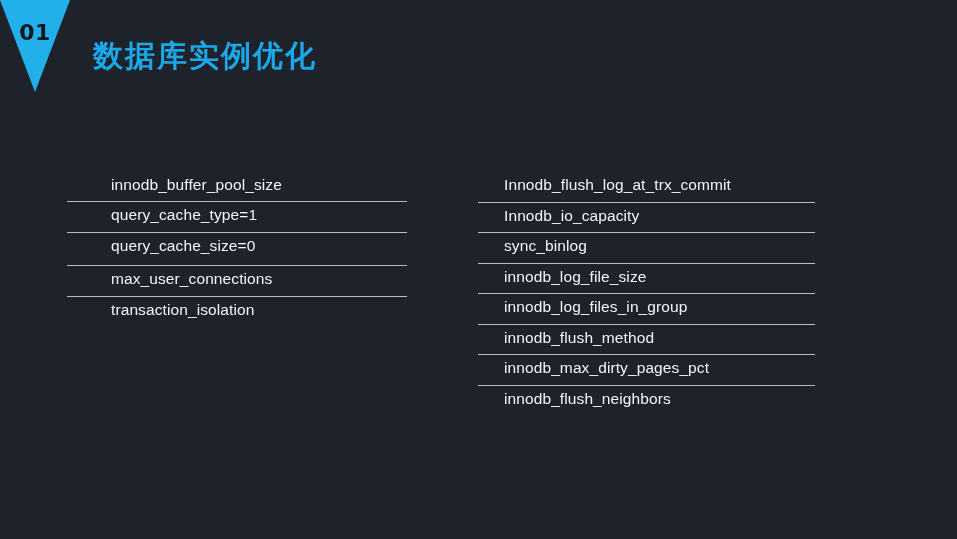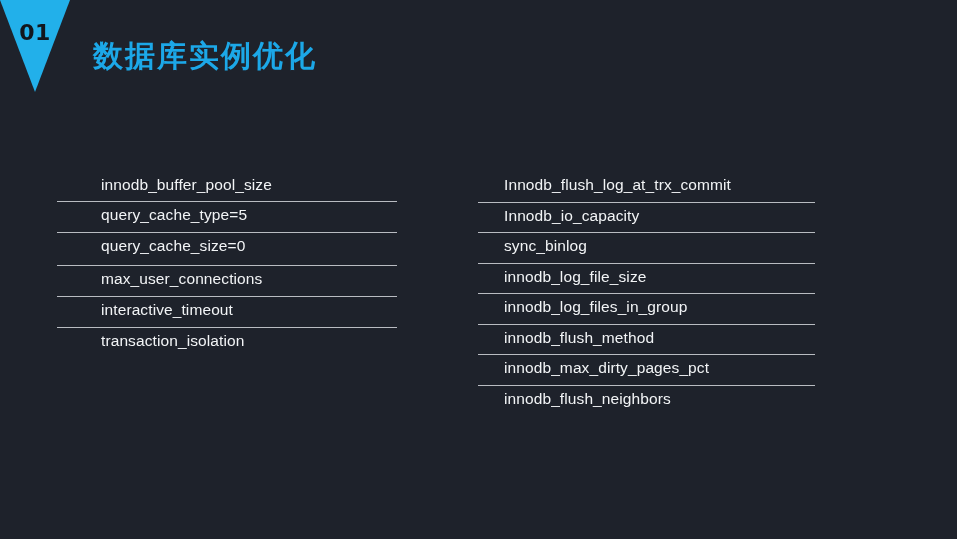--- a/index.html
+++ b/index.html
@@ -82,21 +82,21 @@
     width: 100%;
     height: 100%;
   }
 
   .param-column {
     position: absolute;
     top: 172px;
   }
 
   .param-column.left {
-    left: 57px;
+    left: 67px;
     width: 340px;
   }
 
   .param-column.right {
     left: 478px;
     width: 337px;
   }
 
   .param-item {
     position: relative;
@@ -152,31 +152,28 @@
 
   </div>
 
   <div class="content">
 
     <div class="param-column left">
       <div class="param-item">
         <span class="param-label">innodb_buffer_pool_size</span>
       </div>
       <div class="param-item wide-gap">
-        <span class="param-label">query_cache_type=5</span>
+        <span class="param-label">query_cache_type=1</span>
       </div>
       <div class="param-item tall">
         <span class="param-label">query_cache_size=0</span>
       </div>
       <div class="param-item wide-gap">
         <span class="param-label">max_user_connections</span>
       </div>
-      <div class="param-item wide-gap">
-        <span class="param-label">interactive_timeout</span>
-      </div>
       <div class="param-item">
         <span class="param-label">transaction_isolation</span>
       </div>
     </div>
 
     <div class="param-column right">
       <div class="param-item">
         <span class="param-label">Innodb_flush_log_at_trx_commit</span>
       </div>
       <div class="param-item">

